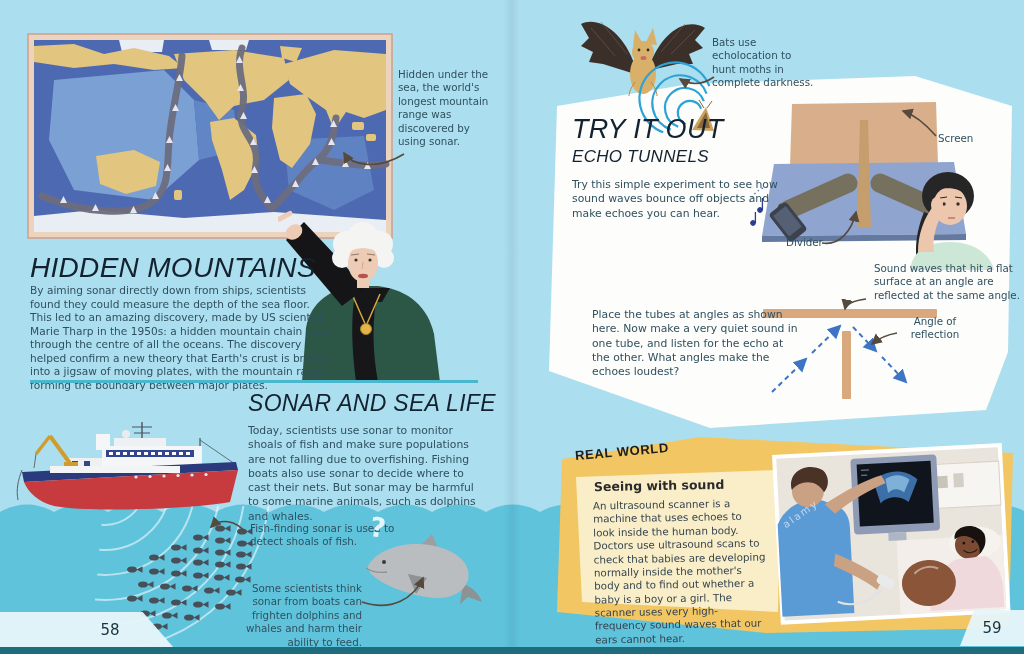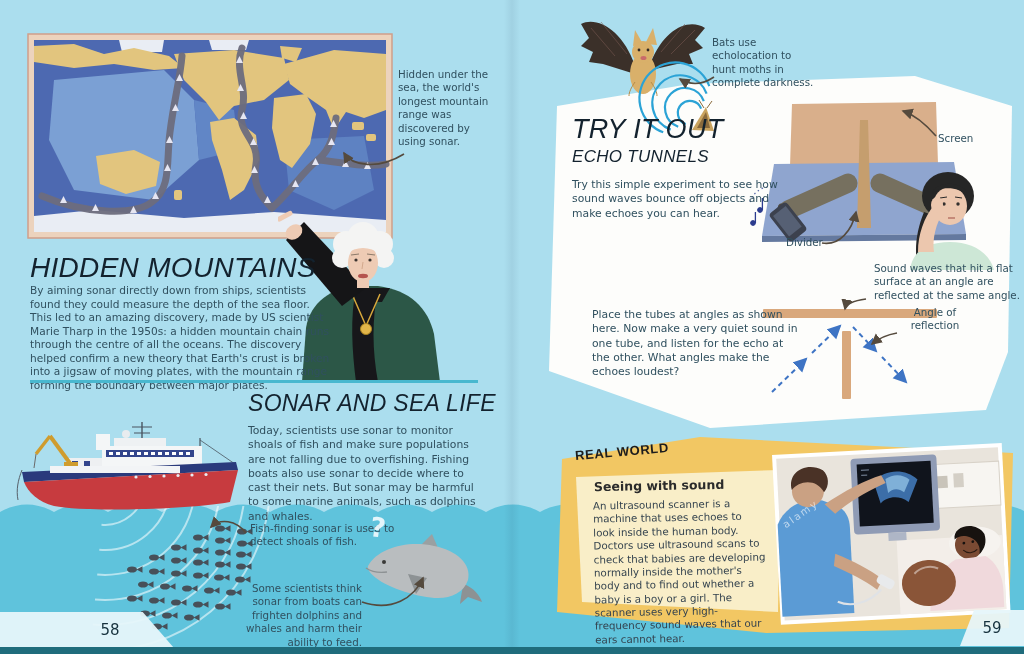--- a/index.html
+++ b/index.html
@@ -379,21 +379,21 @@
 
   <div class="abs txt body-txt" style="left:572px; top:178px; width:208px;">Try this simple experiment to see how sound waves bounce off objects and make echoes you can hear.</div>
   <div class="abs txt body-txt" style="left:572px; top:308px; width:208px;margin-left:20px;">Place the tubes at angles as shown here. Now make a very quiet sound in one tube, and listen for the echo at the other. What angles make the echoes loudest?</div>
 
   <div class="abs txt note-txt" style="left:938px; top:132px;">Screen</div>
 
   <div class="abs txt note-txt" style="left:786px; top:236px;">Divider</div>
 
   <div class="abs txt note-txt" style="left:874px; top:262px; width:152px;">Sound waves that hit a flat surface at an angle are reflected at the same angle.</div>
 
-  <div class="abs txt note-txt" style="left:898px; top:306px; width:74px; text-align:center;">Angle of reflection</div>
+  <div class="abs txt note-txt" style="left:898px; top:315px; width:74px; text-align:center;">Angle of reflection</div>
 
   <div class="abs txt" style="left:575px; top:444px; transform:rotate(-5deg); font-weight:bold; font-size:13px; letter-spacing:.6px; color:#1d1d1d; font-family:'Liberation Sans',sans-serif;">REAL WORLD</div>
 
   <div class="abs txt" style="left:594px; top:478px; transform:rotate(-1deg); font-weight:bold; font-size:12.5px; color:#2b2b2b;">Seeing with sound</div>
 
   <div class="abs txt note-txt" style="left:594px; top:498px; width:172px; transform:rotate(-1deg); color:#33424e;">An ultrasound scanner is a machine that uses echoes to look inside the human body. Doctors use ultrasound scans to check that babies are developing normally inside the mother's body and to find out whether a baby is a boy or a girl. The scanner uses very high-frequency sound waves that our ears cannot hear.</div>
 
   <div class="abs txt tab" style="left:0; top:612px; width:158px; height:36px; clip-path:polygon(0 0, 82% 0, 100% 100%, 0 100%); padding-left:16px; justify-content:center; z-index:11;">
     <span style="margin-left:30px;">58</span>
   </div>

